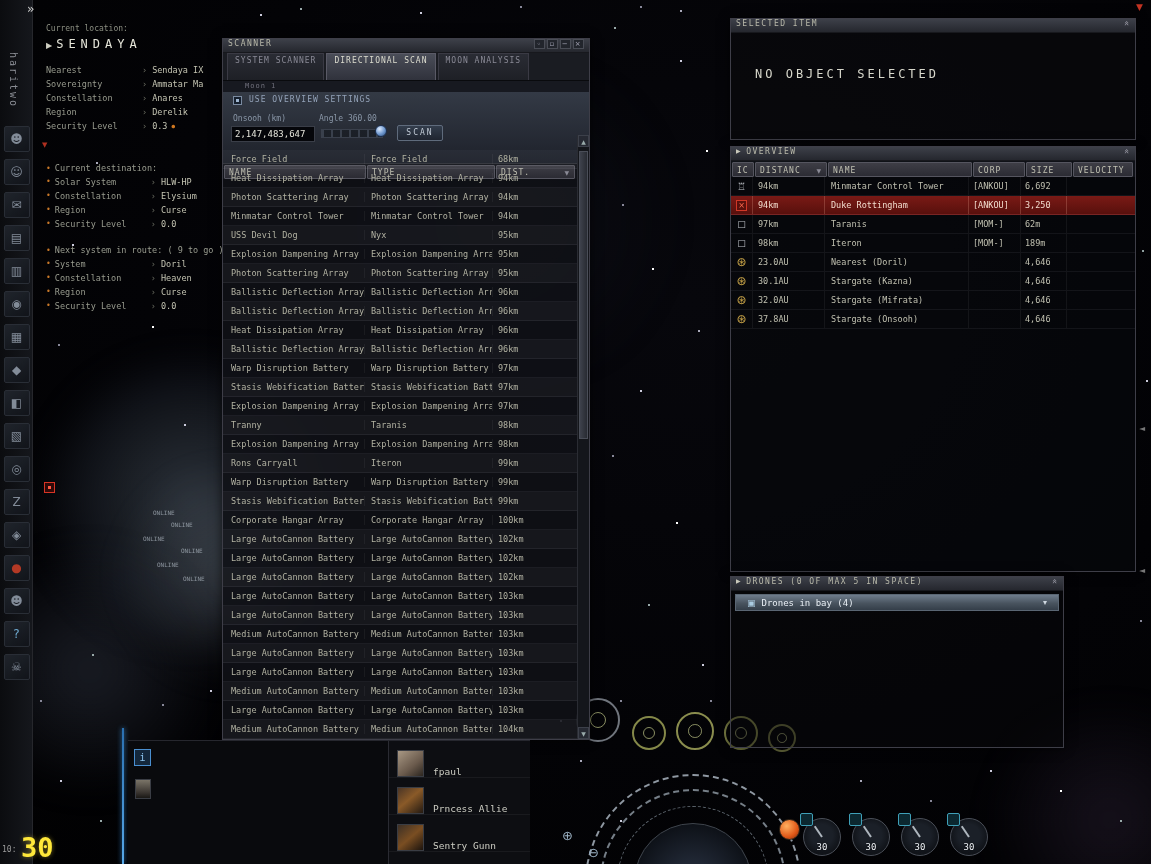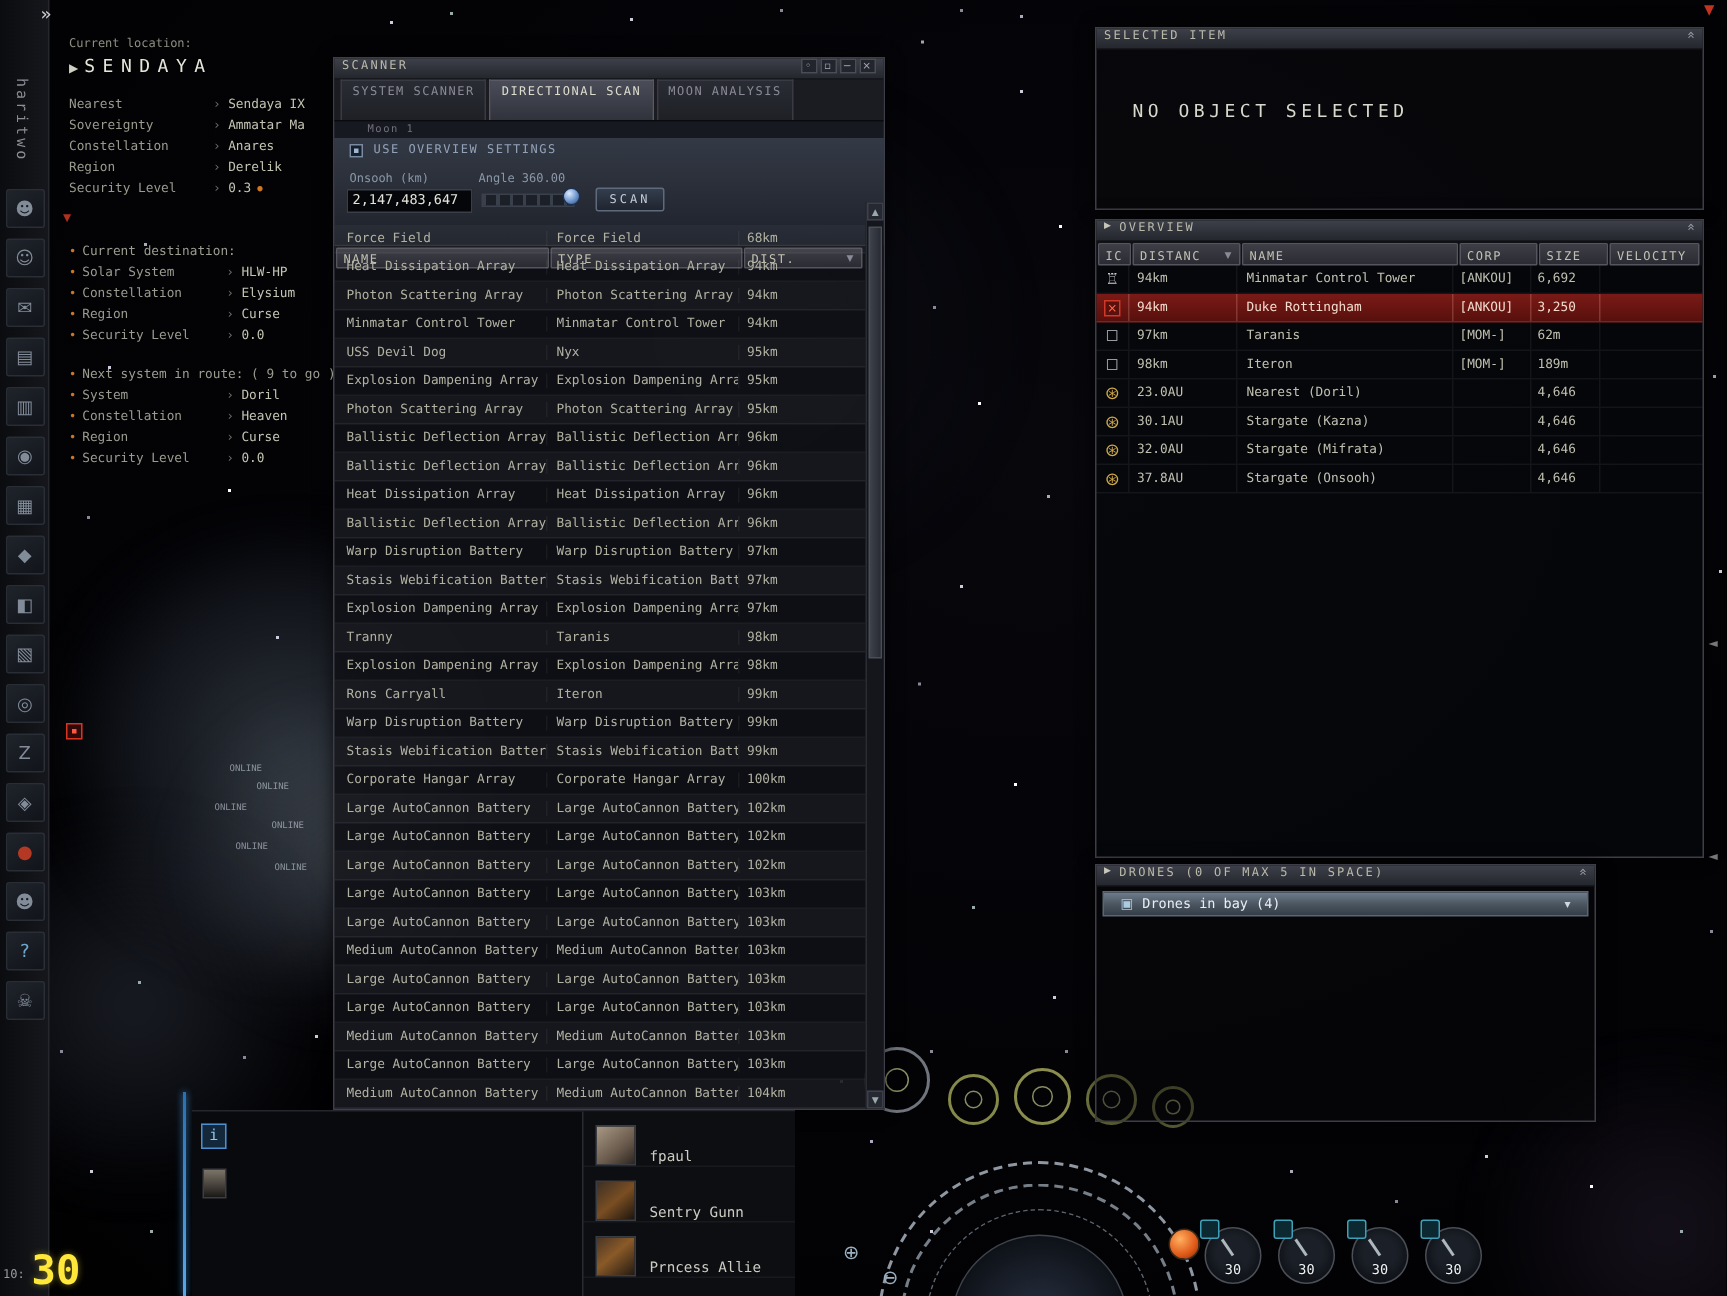--- a/index.html
+++ b/index.html
@@ -816,27 +816,27 @@
     <div id="mini-info-icon">i</div>
     <div id="mini-portrait"></div>
     <div id="pilot-list">
 
         <div class="pilot-row">
           <span class="portrait portrait-light"></span>
           <span class="pilot-name">fpaul</span>
         </div>
 
         <div class="pilot-row">
+          <span class="portrait portrait-amber"></span>
+          <span class="pilot-name">Prncess Allie</span>
+        </div>
+
+        <div class="pilot-row">
           <span class="portrait portrait-amber2"></span>
           <span class="pilot-name">Sentry Gunn</span>
-        </div>
-
-        <div class="pilot-row">
-          <span class="portrait portrait-amber"></span>
-          <span class="pilot-name">Prncess Allie</span>
         </div>
 
     </div>
   </div>
 
   <span class="abs" id="tr-arrow">▼</span>
   <span class="edge-arrow" id="edge1">◄</span>
   <span class="edge-arrow" id="edge2">◄</span>
   <span class="abs" id="clock">10:</span>
   <span class="abs" id="countdown">30</span>

